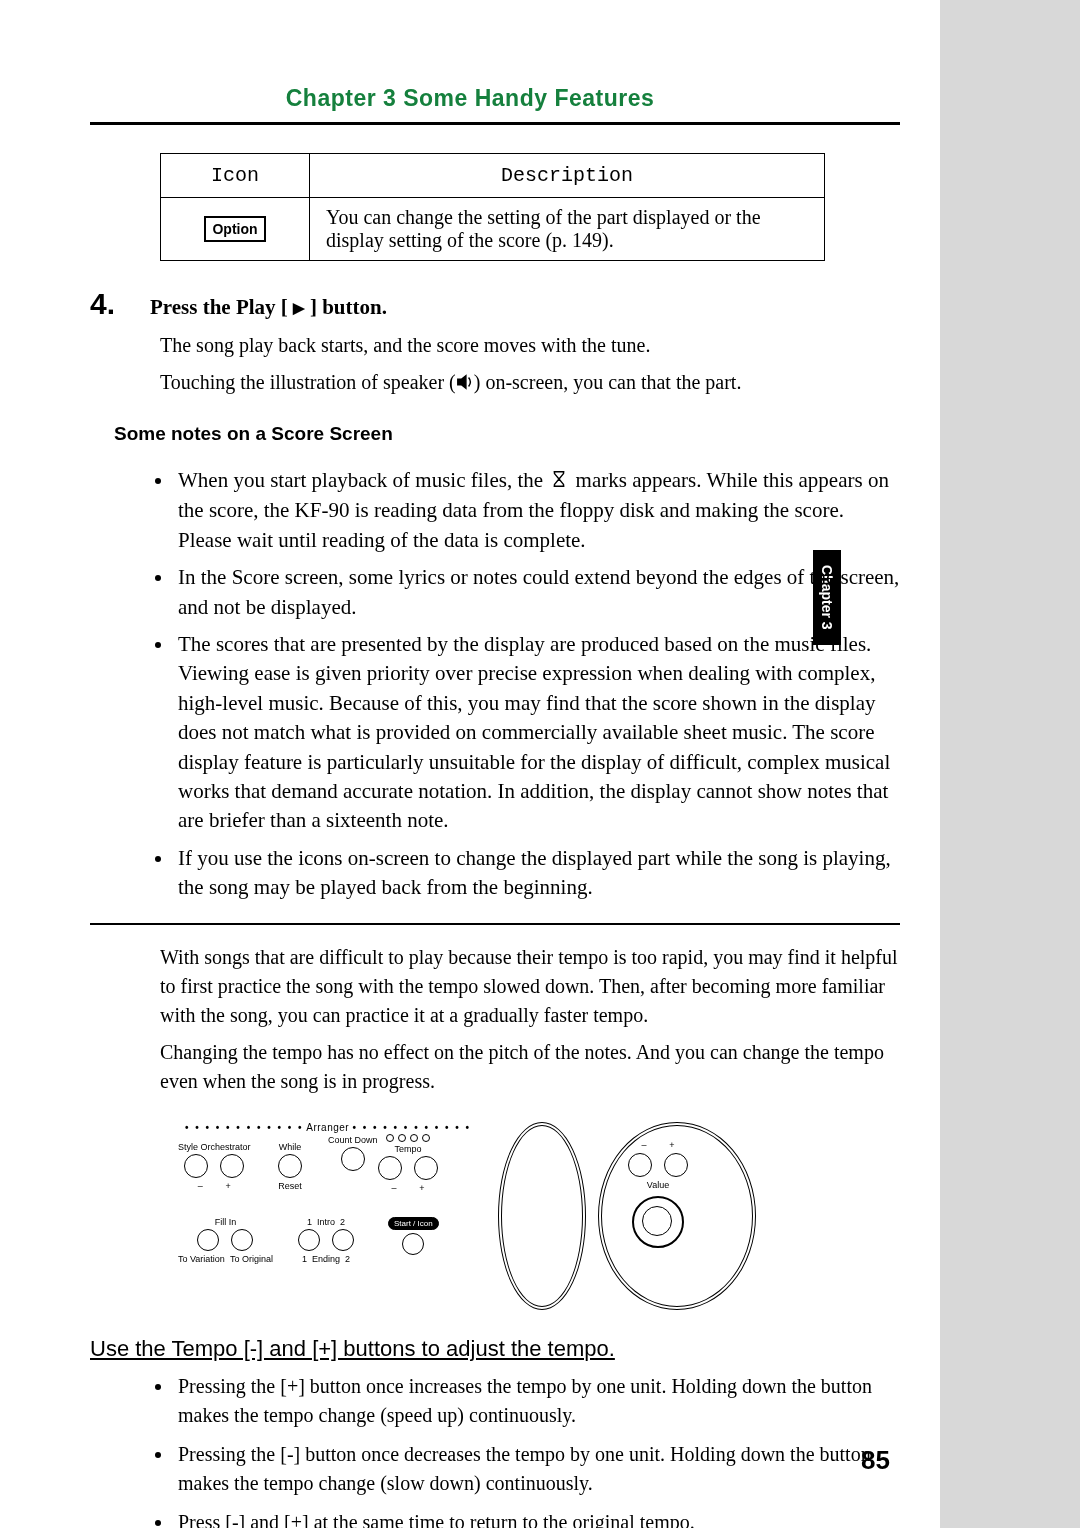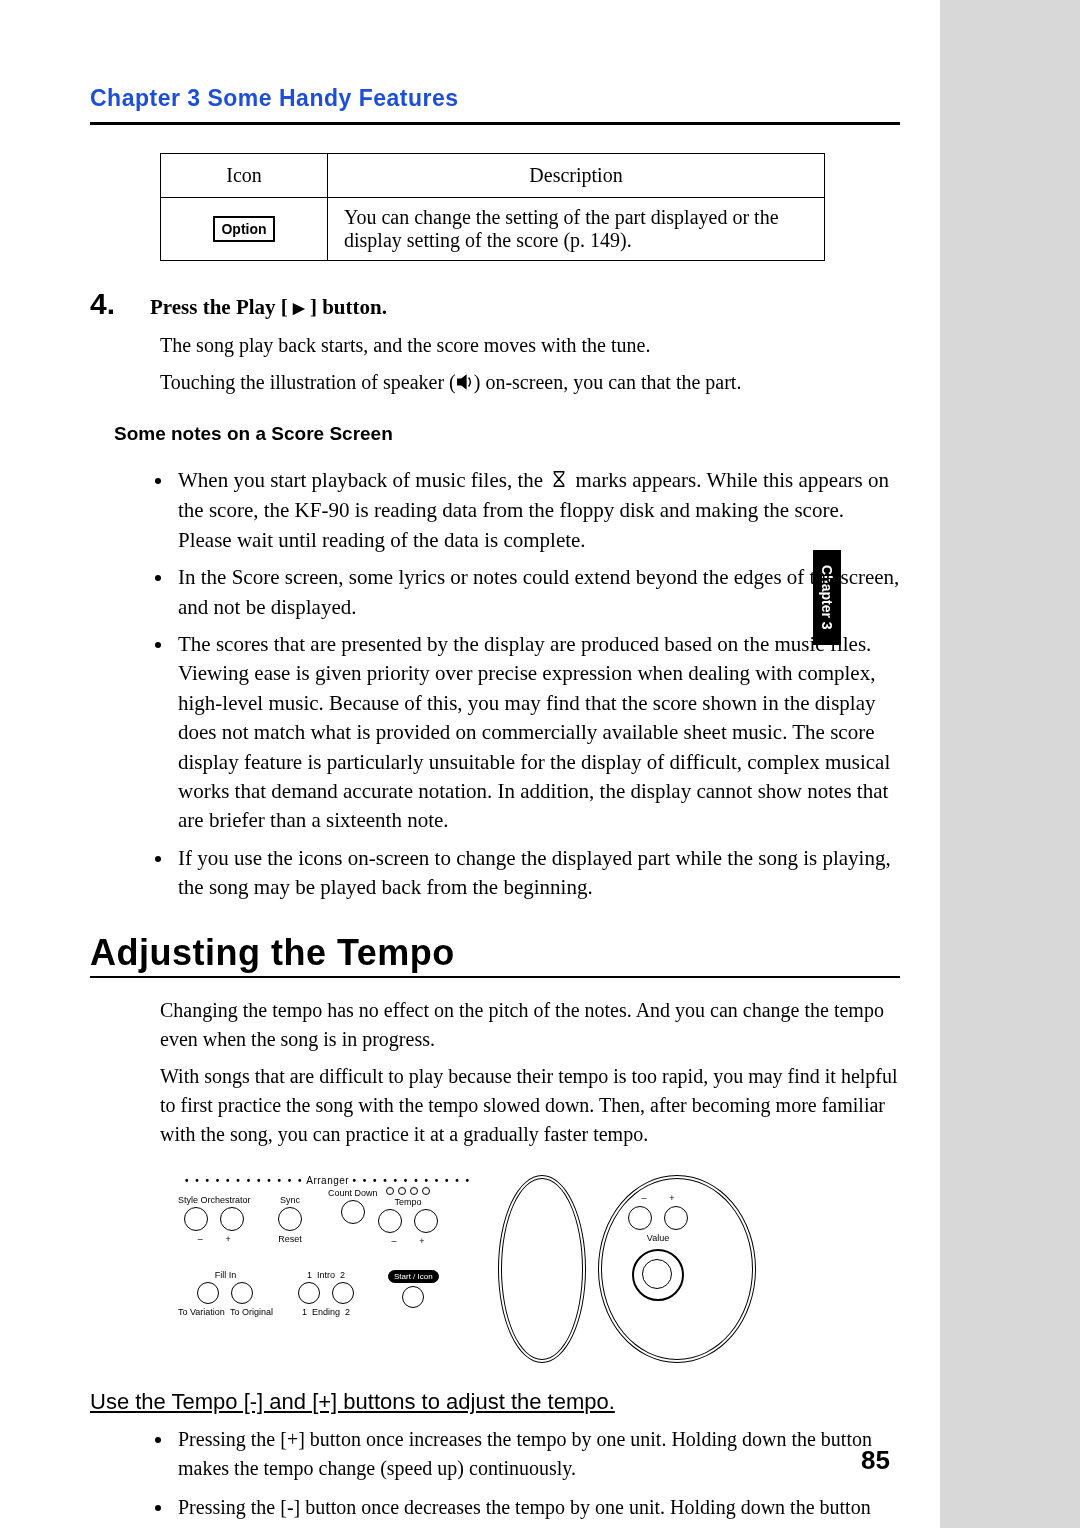--- a/index.html
+++ b/index.html
@@ -38,24 +38,24 @@
     font-weight: bold;
     font-size: 14px;
     writing-mode: vertical-rl;
     text-align: center;
     line-height: 28px;
   }
   .chapter-header {
     font-family: Arial, Helvetica, sans-serif;
     font-weight: bold;
     font-size: 23px;
-    text-align: left;
+    text-align: center;
     padding-right: 50px;
     letter-spacing: 0.5px;
-    color: #1d4ed8;
+    color: #15803d;
   }
   .thick-rule {
     border-top: 3px solid #000;
     margin-top: 10px;
     margin-bottom: 28px;
     width: 810px;
   }
   table.icon-table {
     border-collapse: collapse;
     margin-left: 70px;
@@ -65,21 +65,22 @@
   }
   table.icon-table th, table.icon-table td {
     border: 1px solid #000;
     padding: 8px 16px;
     text-align: left;
     vertical-align: middle;
   }
   table.icon-table th {
     font-weight: normal;
     text-align: center;
-    padding: 10px 13px;
+    padding: 10px 4px;
+    font-family: Liberation Mono, monospace;
   }
   .option-box {
     display: inline-block;
     border: 2px solid #000;
     padding: 3px 6px;
     font-family: Arial, Helvetica, sans-serif;
     font-weight: bold;
     font-size: 14px;
     margin: 10px auto;
   }
@@ -316,46 +317,45 @@
           <svg viewBox="0 0 16 20" width="16" height="18" stroke="#000" fill="none" stroke-width="1.6">
             <path d="M2 2 h12 M2 18 h12 M3 2 v2 l5 6 l-5 6 v2 M13 2 v2 l-5 6 l5 6 v2"></path>
           </svg>
         </span><span> marks appears. While this appears on the score, the KF-90 is reading data from the floppy disk and making the score. Please wait until reading of the data is complete.</span>
       </li>
       <li>In the Score screen, some lyrics or notes could extend beyond the edges of the screen, and not be displayed.</li>
       <li>The scores that are presented by the display are produced based on the music files. Viewing ease is given priority over precise expression when dealing with complex, high-level music. Because of this, you may find that the score shown in the display does not match what is provided on commercially available sheet music. The score display feature is particularly unsuitable for the display of difficult, complex musical works that demand accurate notation. In addition, the display cannot show notes that are briefer than a sixteenth note.</li>
       <li>If you use the icons on-screen to change the displayed part while the song is playing, the song may be played back from the beginning.</li>
     </ul>
 
-    <h2 class="section">Adjusting the Tempo</h2>
     <div class="sec-rule"></div>
 
     <div class="section-intro">
+      <p>With songs that are difficult to play because their tempo is too rapid, you may find it helpful to first practice the song with the tempo slowed down. Then, after becoming more familiar with the song, you can practice it at a gradually faster tempo.</p>
       <p>Changing the tempo has no effect on the pitch of the notes. And you can change the tempo even when the song is in progress.</p>
-      <p>With songs that are difficult to play because their tempo is too rapid, you may find it helpful to first practice the song with the tempo slowed down. Then, after becoming more familiar with the song, you can practice it at a gradually faster tempo.</p>
     </div>
 
     <div class="diagram">
       <div class="arranger-label">
         <span class="arranger-dots">• • • • • • • • • • • •</span>
         <span>Arranger</span>
         <span class="arranger-dots">• • • • • • • • • • • •</span>
       </div>
 
       <div class="btn-group" style="left:0px; top:20px;">
         <div class="tiny-top">Style Orchestrator</div>
         <div class="knob-row">
           <div class="knob"></div>
           <div class="knob"></div>
         </div>
         <div class="tiny"><span>–</span>&nbsp;&nbsp;&nbsp;&nbsp;&nbsp;&nbsp;&nbsp;&nbsp;&nbsp;<span>+</span></div>
       </div>
 
       <div class="btn-group" style="left:100px; top:20px;">
-        <div class="tiny-top">Sync</div>
+        <div class="tiny-top">While</div>
         <div class="knob"></div>
         <div class="tiny">Reset</div>
       </div>
 
       <div class="btn-group" style="left:150px; top:14px;">
         <div class="tiny-top" style="line-height:1">Count
 Down</div>
         <div class="knob"></div>
       </div>
 

